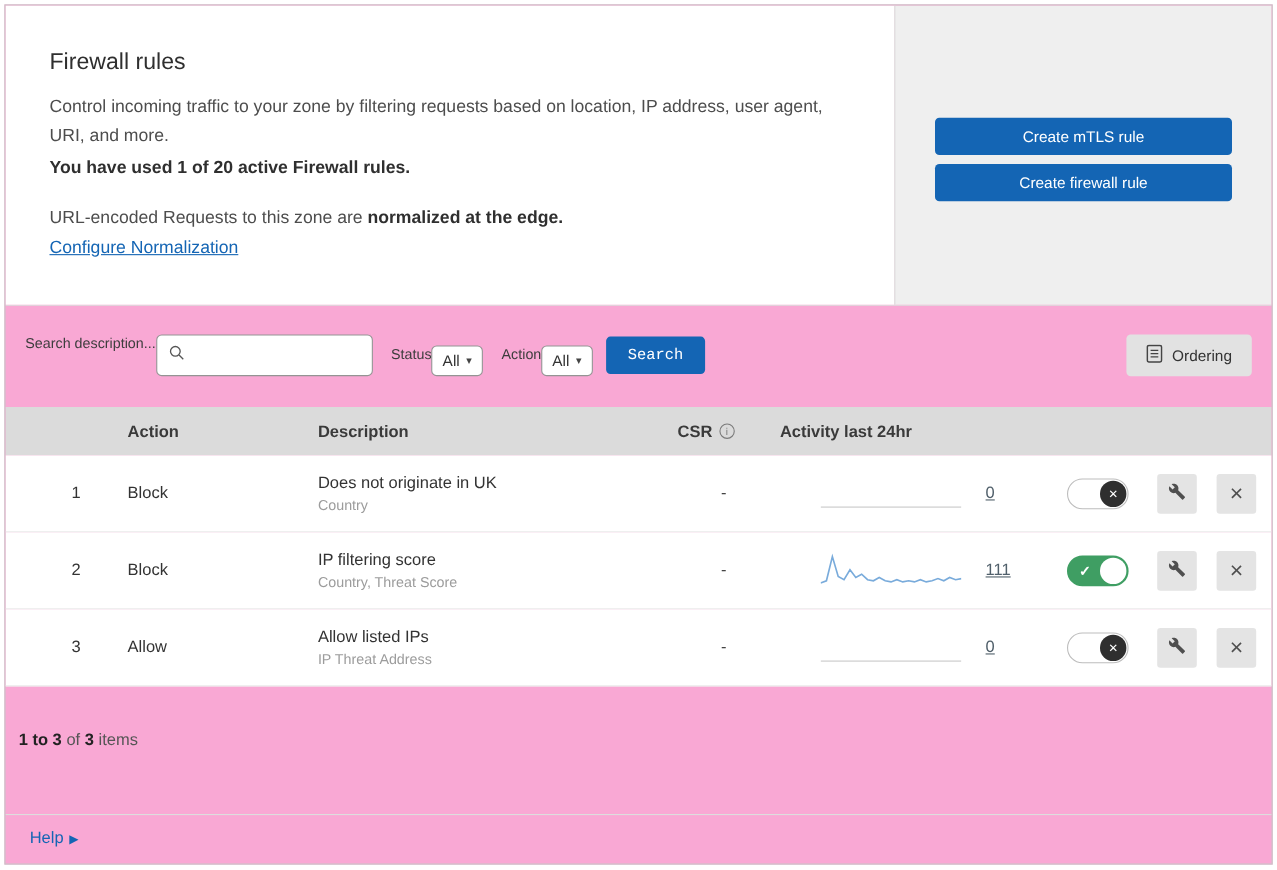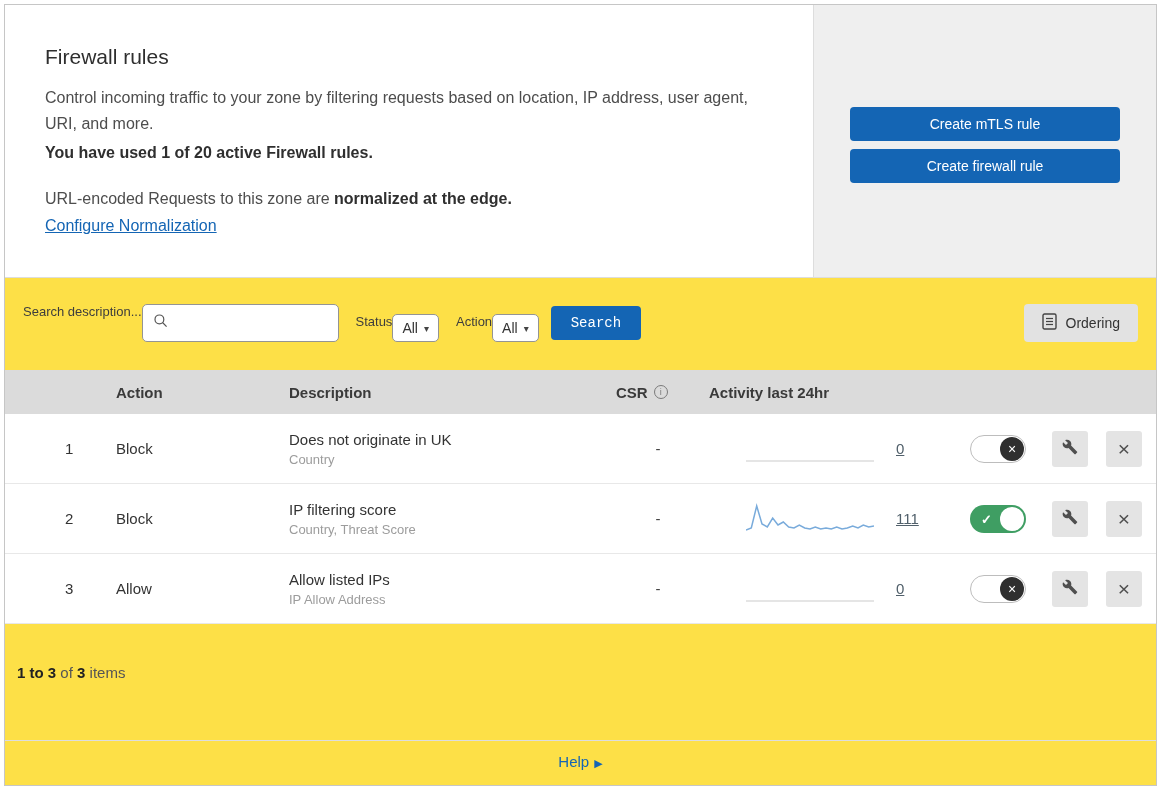--- a/index.html
+++ b/index.html
@@ -3,21 +3,21 @@
 <meta charset="utf-8">
 <style>
   * { margin:0; padding:0; box-sizing:border-box; }
   html,body { background:#fff; }
   body {
     width:1161px; height:791px; position:relative;
     font-family:"Liberation Sans", sans-serif; color:#333;
   }
   .page {
     position:absolute; left:4px; top:4px; right:4px; bottom:5px;
-    border:1px solid #c6c6c6; background:#fde047;
+    border:1px solid #c6c6c6; background:#f9a8d4;
     display:flex; flex-direction:column; overflow:hidden;
   }
 
   
   .top { display:flex; border-bottom:1px solid #ddd; }
   .top-left { flex:1; padding:40px 40px 42px 40px; background:#fff; }
   .top-right {
     width:343px; background:#efefef; border-left:1px solid #ddd;
     display:flex; flex-direction:column; align-items:center;
     padding-top:102px; gap:8px;
@@ -99,21 +99,21 @@
   .t-knob { position:absolute; width:24px; height:24px; border-radius:50%; display:flex; align-items:center; justify-content:center; }
   .toggle.off .t-knob { background:#2f2f2f; top:1px; right:1px; }
   .toggle.on .t-knob { background:#fff; top:2px; right:2px; }
   .t-x { color:#fff; font-size:14px; line-height:1; }
   .t-check { position:absolute; left:11px; top:50%; transform:translateY(-50%); color:#fff; font-size:13px; font-weight:bold; display:none; }
   .toggle.on .t-check { display:block; }
 
   
   .tfooter { padding:40px 12px 18px 12px; font-size:15px; color:#555; flex:1; }
   .tfooter b { color:#222; }
-  .helpbar { border-top:1px solid #ddd; padding:12px 22px 14px 22px; text-align:center; }
+  .helpbar { border-top:1px solid #ddd; padding:12px 22px 14px 22px; text-align:left; }
   .help-link { color:#1465b4; font-size:15px; text-decoration:none; cursor:pointer; }
   .help-arrow { font-size:11px; margin-left:5px; }
 </style>
 </head>
 <body>
 
 <div class="page">
 
   <div class="top">
     <div class="top-left">
@@ -260,21 +260,21 @@
         <span class="x-glyph">×</span>
       </button>
     </div>
   </div>
 
   <div class="trow">
     <div class="c-num">3</div>
     <div class="c-action">Allow</div>
     <div class="c-desc">
       <div class="desc-main">Allow listed IPs</div>
-      <div class="desc-sub">IP Allow Address</div>
+      <div class="desc-sub">IP Threat Address</div>
     </div>
     <div class="c-csr">-</div>
     <div class="c-activity">
       <svg class="spark" viewBox="0 0 128 40" width="128" height="40">
             <line x1="0" y1="32" x2="128" y2="32" stroke="#dcdcdc" stroke-width="1.5"></line>
           </svg>
       <a class="count">0</a>
     </div>
     <div class="c-toggle">
       <button class="toggle off">

